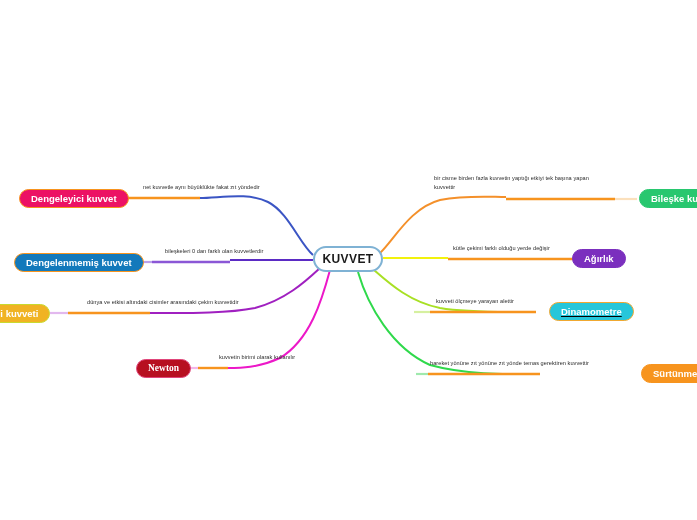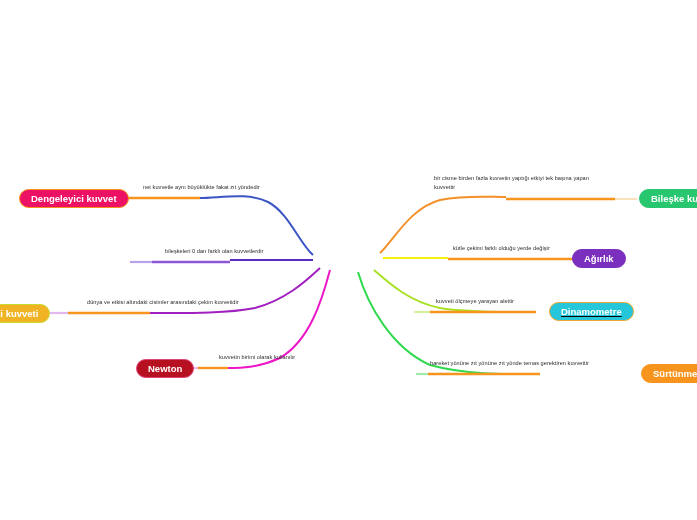--- a/index.html
+++ b/index.html
@@ -114,31 +114,37 @@
 
     <path d="M 374 270 C 390 284 410 302 440 308 C 470 313 512 312 536 312" fill="none" stroke="#a8e024" stroke-width="2"></path>
     <path d="M 536 312 L 430 312" fill="none" stroke="#f7941e" stroke-width="2.4"></path>
     <path d="M 430 312 L 414 312" fill="none" stroke="#d6f0a0" stroke-width="2.2"></path>
 
     <path d="M 358 272 C 368 306 392 348 430 365 C 470 376 516 374 540 374" fill="none" stroke="#2fd94b" stroke-width="2"></path>
     <path d="M 540 374 L 428 374" fill="none" stroke="#f7941e" stroke-width="2.4"></path>
     <path d="M 428 374 L 416 374" fill="none" stroke="#9fe9ad" stroke-width="2.2"></path>
   </svg>
 
+  <div class="center-node">
+    <span class="label">KUVVET</span>
+  </div>
 
   <div class="topic" style="left:19px; top:189px; background:#ec1164; border:1.5px solid #f7941e;">
     <span class="label">Dengeleyici kuvvet</span>
   </div>
 
+  <div class="topic" style="left:14px; top:253px; background:#1379bb; border:1.5px solid #f7941e;">
+    <span class="label">Dengelenmemiş kuvvet</span>
+  </div>
 
   <div class="topic" style="left:-28px; top:304px; background:#f0b323; border:1.5px solid #c9d92e;">
     <span class="label">kimi kuvveti</span>
   </div>
 
-  <div class="topic" style="left:136px; top:359px; background:#b71020; border:1.5px solid #e0457a;">
+  <div class="topic" style="left:136px; top:359px; background:#b71020; border:1.5px solid #e0457a;font-family:Liberation Serif, serif;">
     <span class="label">Newton</span>
   </div>
 
   <div class="topic" style="left:639px; top:189px; background:#28c76f; border:1.5px solid #28c76f;">
     <span class="label">Bileşke kuv</span>
   </div>
 
   <div class="topic" style="left:572px; top:249px; background:#7b2fbe; border:1.5px solid #7b2fbe;">
     <span class="label">Ağırlık</span>
   </div>

